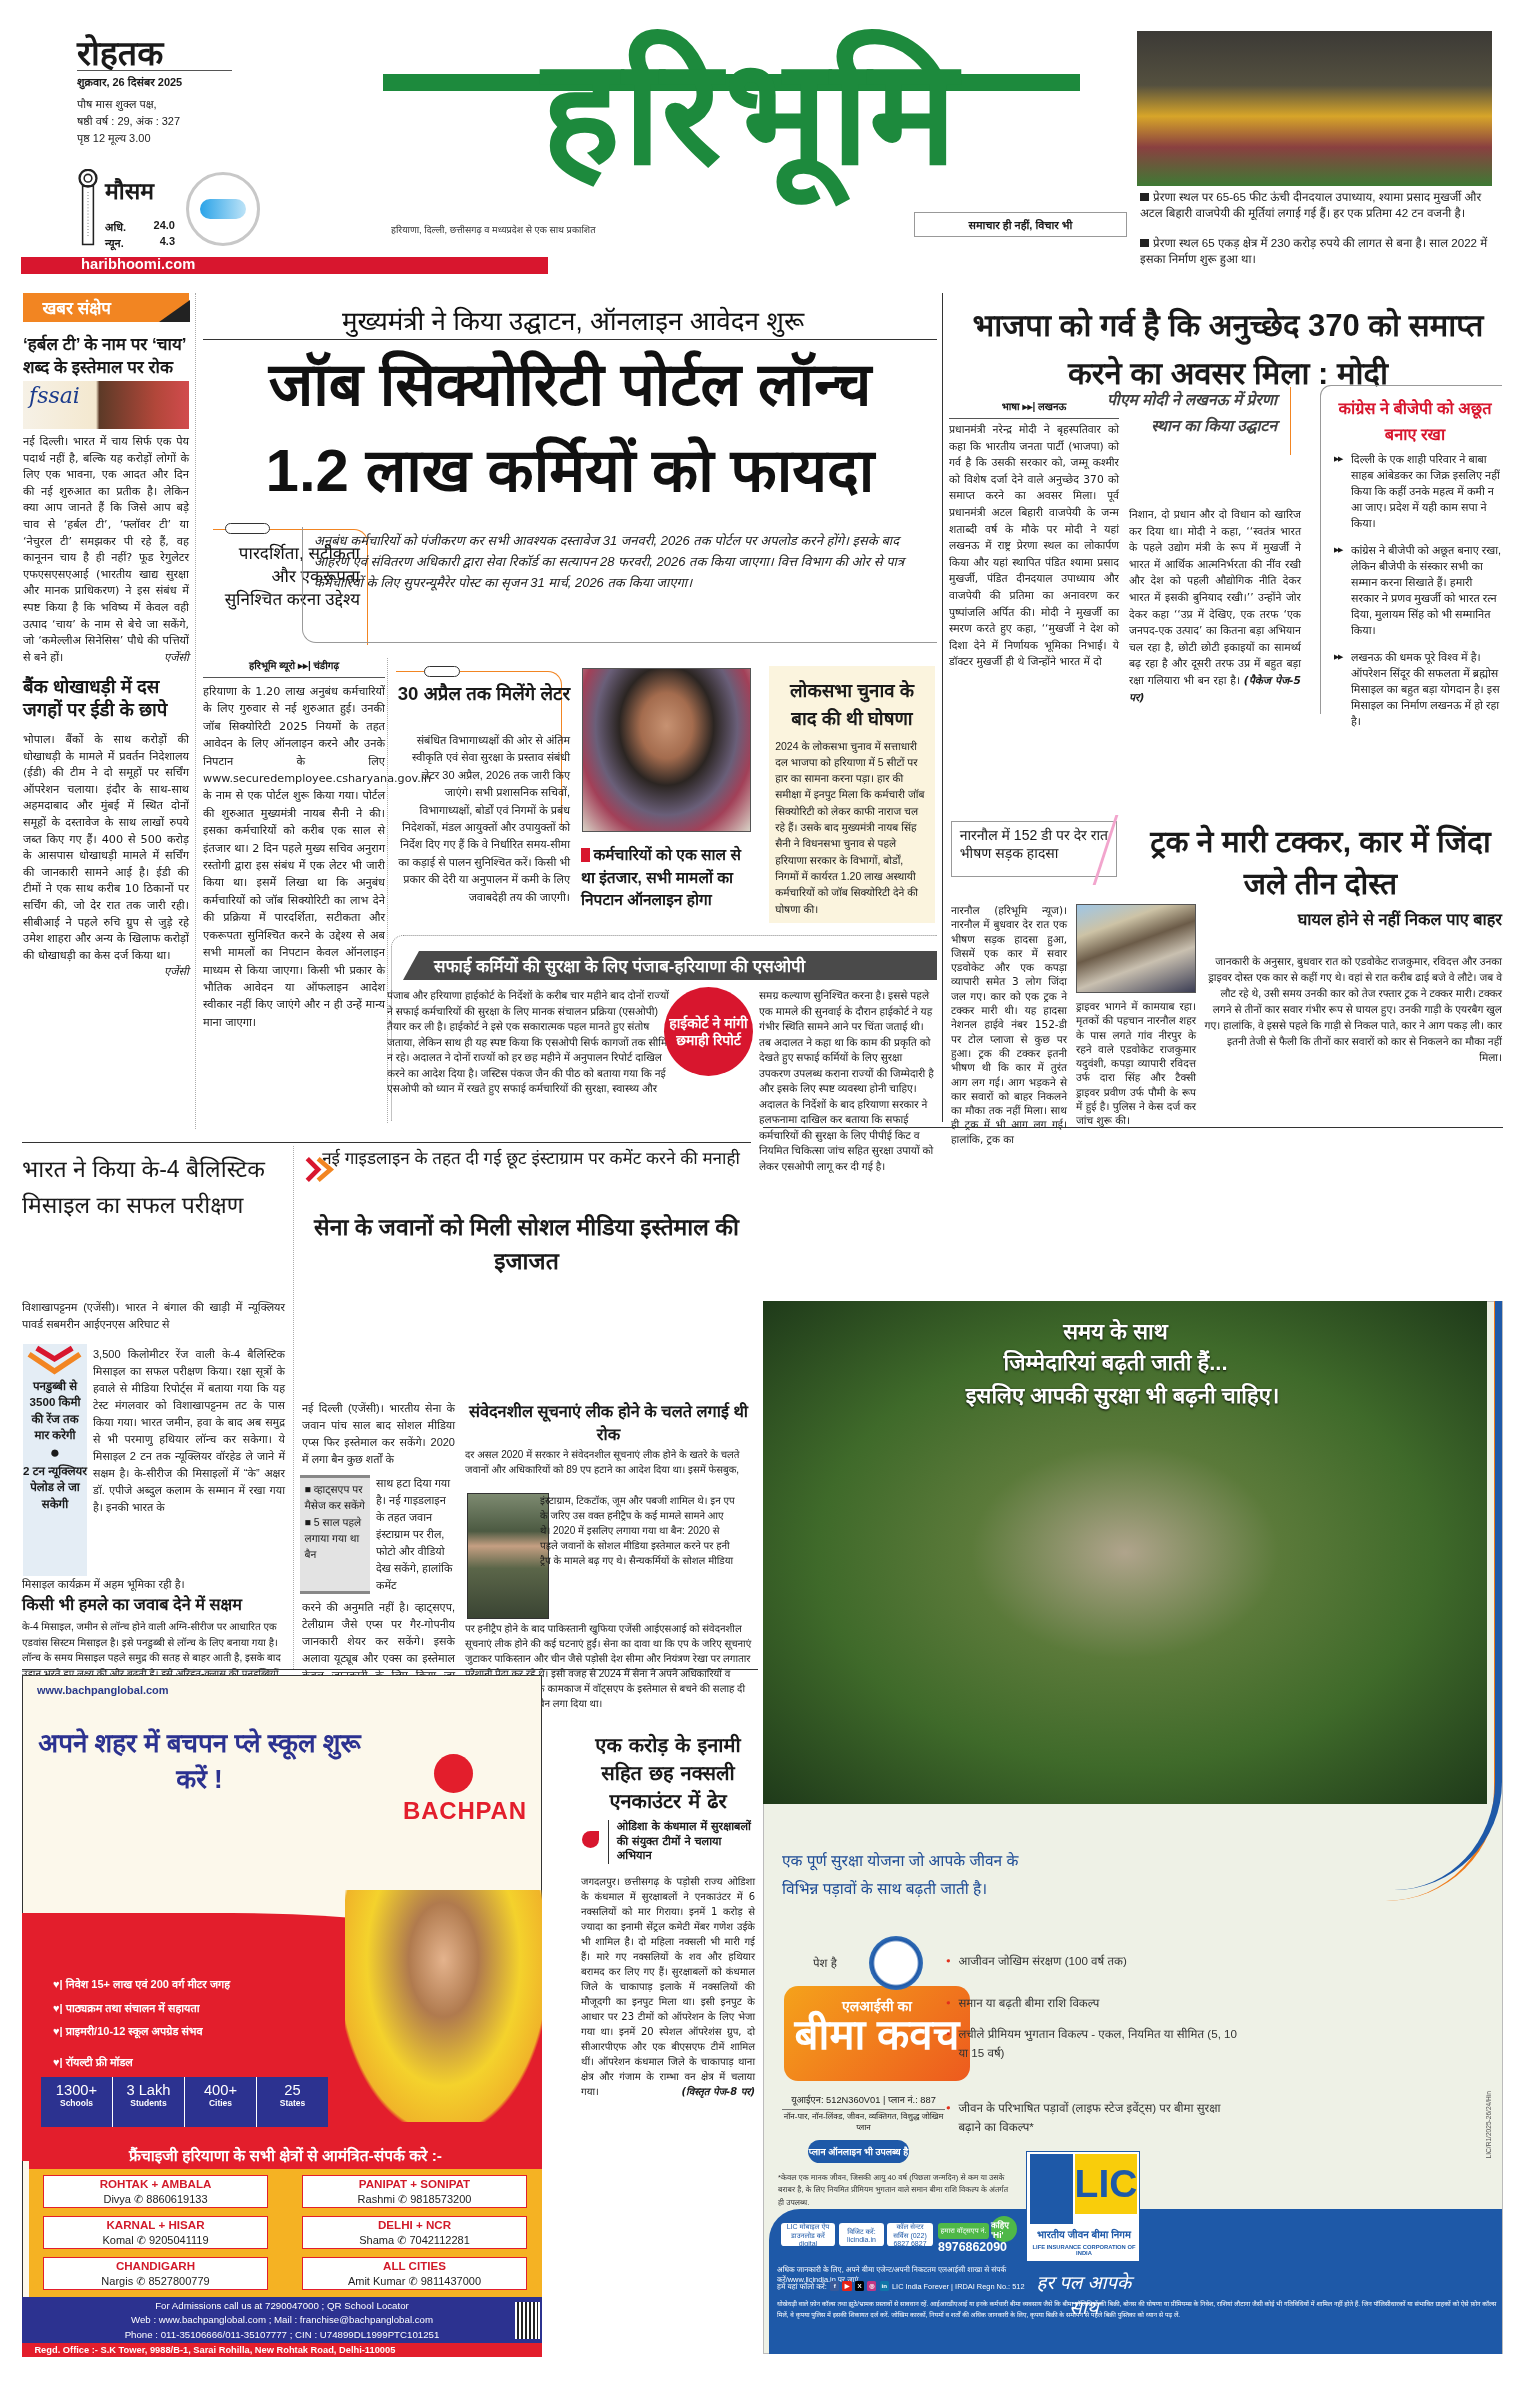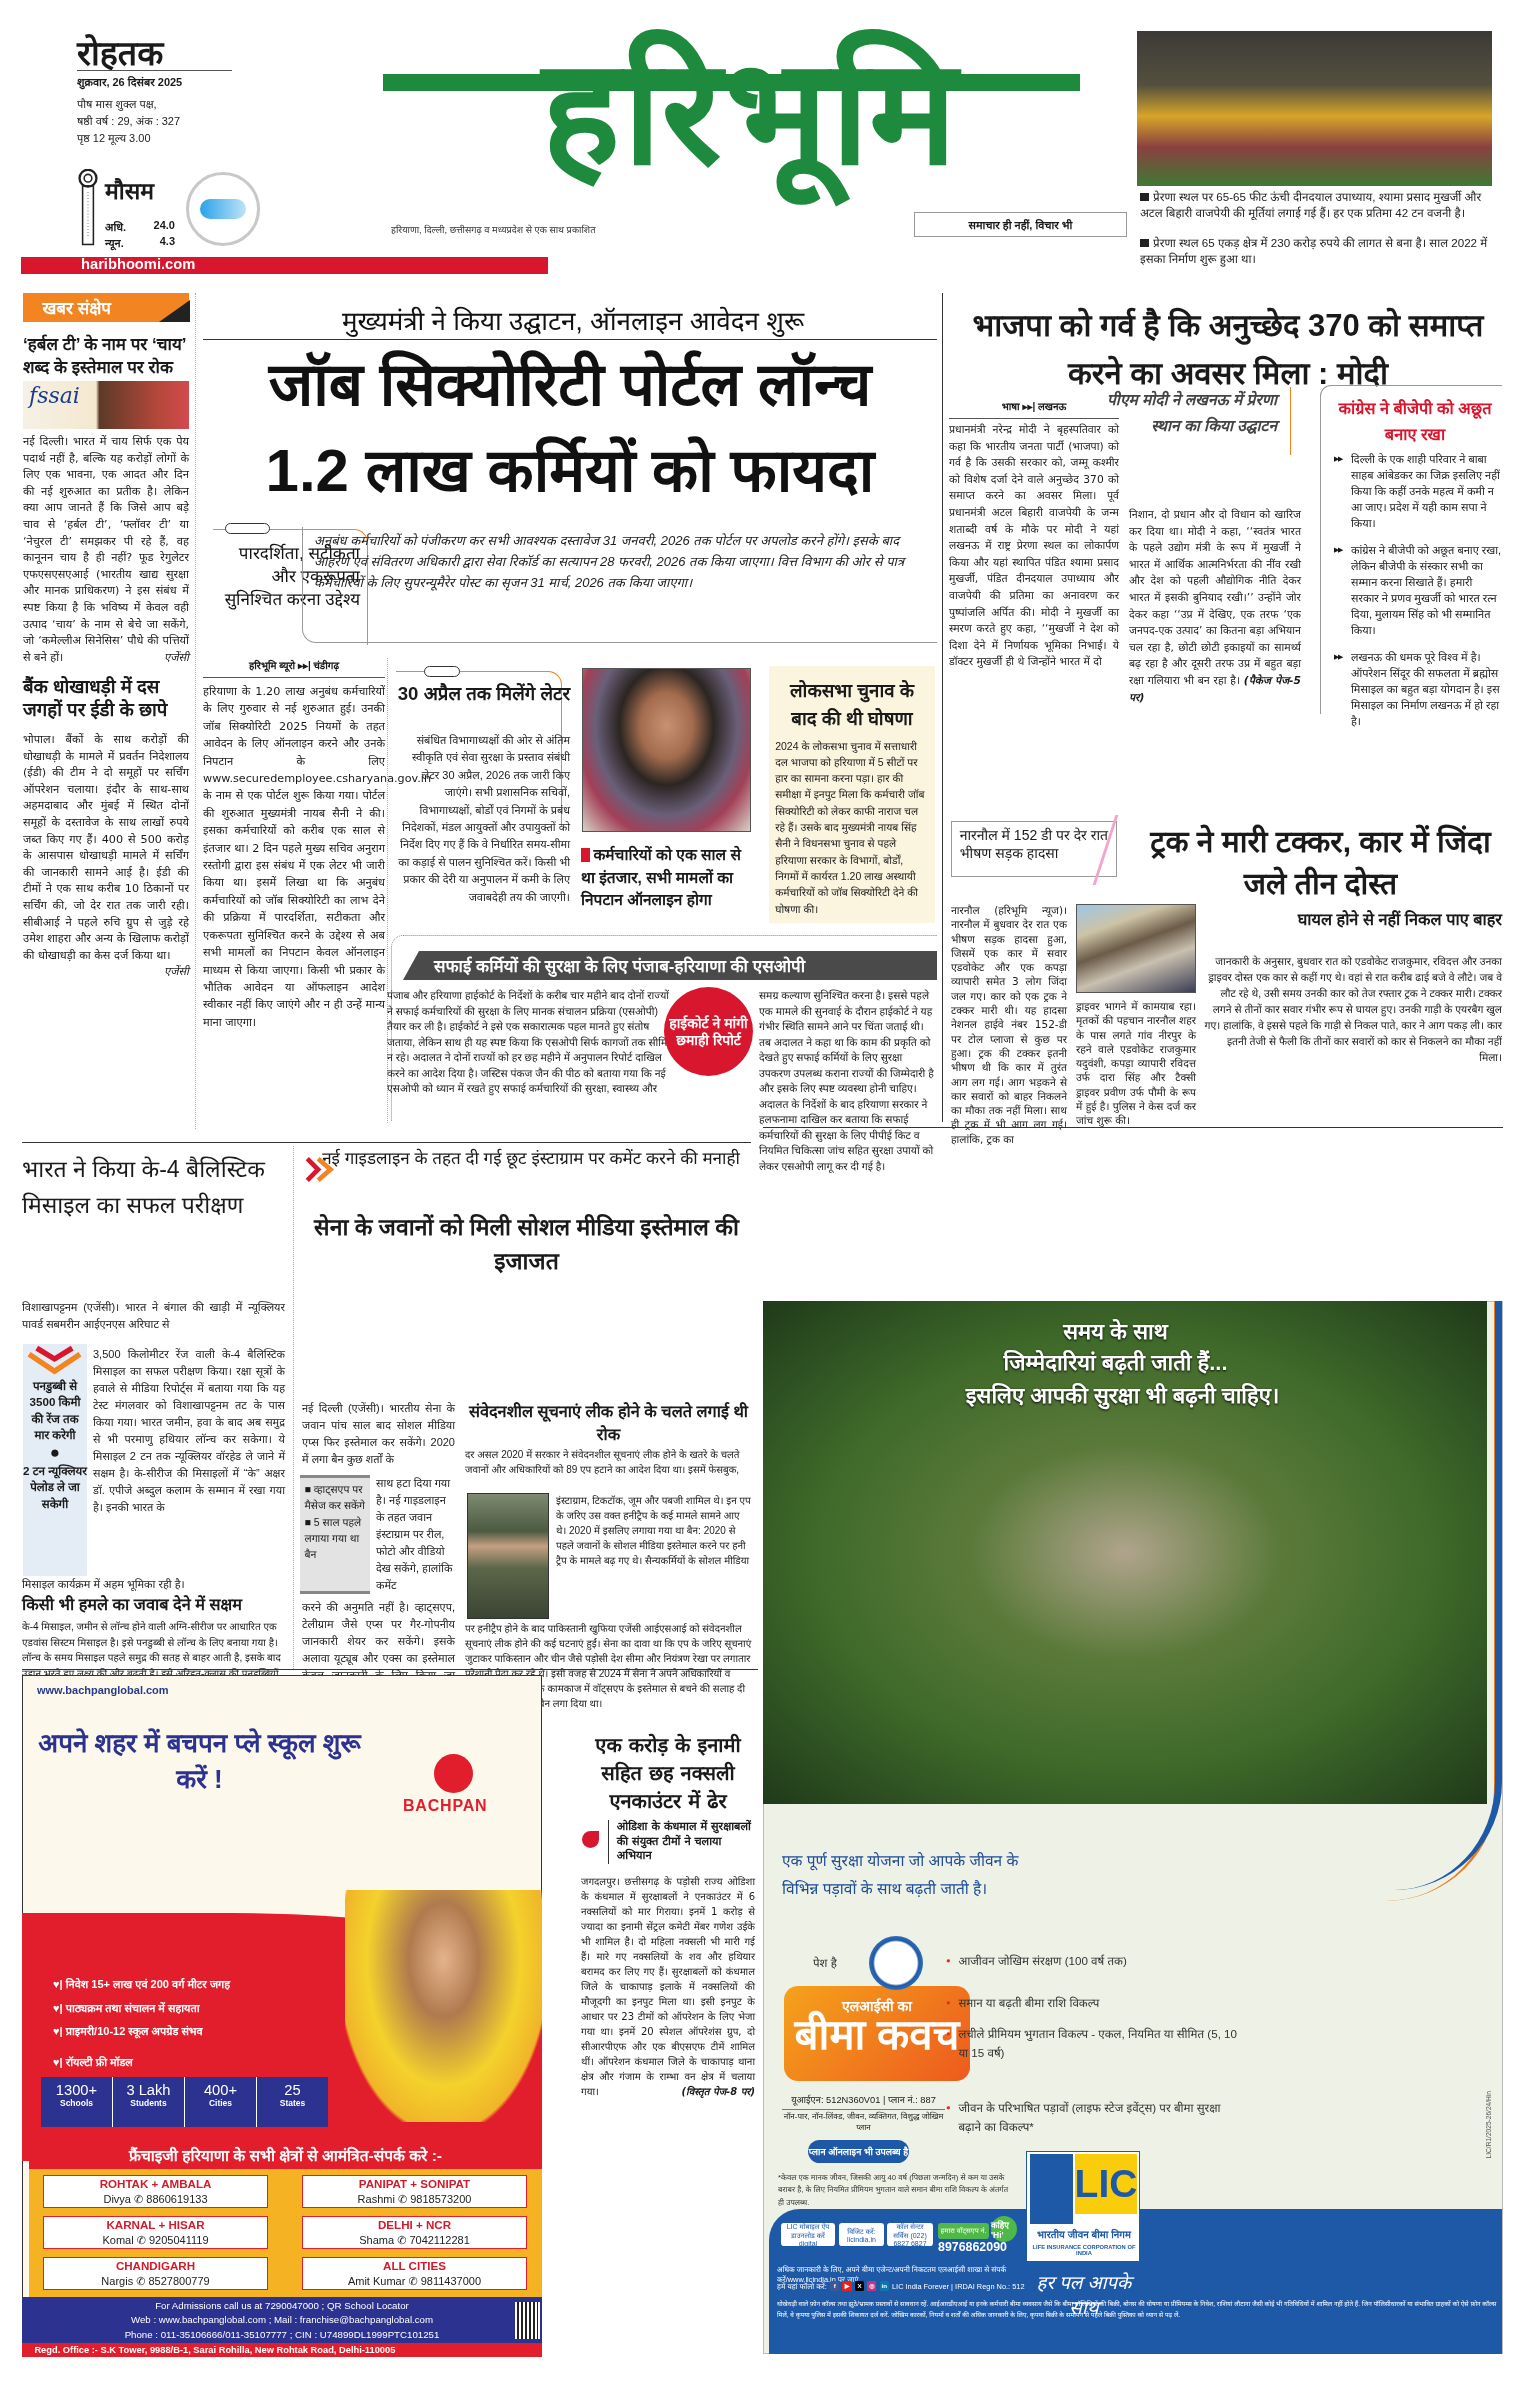--- a/index.html
+++ b/index.html
@@ -90,21 +90,21 @@
 #army-kicker{left:318px;top:1146px;width:426px;text-align:center;font-size:17px;line-height:25px;font-family:"Liberation Sans",sans-serif}
 #army-chev{left:304px;top:1154px;width:36px;height:31px}
 #army-h{left:302px;top:1210px;width:449px;text-align:center;font-size:23px;font-weight:700;line-height:34px;font-family:"Liberation Sans",sans-serif}
 #army-l{left:302px;top:1400px;width:153px;font-size:11px;line-height:17px;text-align:justify;font-family:"Liberation Sans",sans-serif}
 #army-box{left:300px;top:1475px;width:70px;height:119px;background:#e3e3e3;border-top:3.1px solid #888;border-bottom:3.1px solid #888;font-size:10.5px;line-height:16.3px;padding:3.1px 4.6px;font-family:"Liberation Sans",sans-serif}
 #army-box-wrap{left:376px;top:1475px;width:79px;font-size:11px;line-height:17px;font-family:"Liberation Sans",sans-serif}
 #army-box-tail{left:302px;top:1599px;width:153px;font-size:11px;line-height:17px;text-align:justify;font-family:"Liberation Sans",sans-serif}
 #army-r-h{left:465px;top:1400px;width:287px;text-align:center;font-size:16.3px;font-weight:700;line-height:23px;font-family:"Liberation Sans",sans-serif}
 #army-r-txt{left:465px;top:1447px;width:287px;font-size:10px;line-height:15px;font-family:"Liberation Sans",sans-serif}
 #army-photo{left:467px;top:1493px;width:82px;height:126px;background:linear-gradient(180deg,#7d8a70 0%,#4c5a42 30%,#c59f82 42%,#5b6649 60%,#3a4433 100%);border:0.8px solid #333}
-#army-r-wrap{left:556px;top:1493px;width:195px;font-size:10px;line-height:15px;font-family:"Liberation Sans",sans-serif}
+#army-r-wrap{left:540px;top:1493px;width:195px;font-size:10px;line-height:15px;font-family:"Liberation Sans",sans-serif}
 #army-r-tail{left:465px;top:1621px;width:287px;font-size:10px;line-height:15px;font-family:"Liberation Sans",sans-serif}
 
 
 #lic-ad{left:763px;top:1301px;width:740px;height:1053px;background:#eef1e6;overflow:hidden;border:0.8px solid #bbb}
 #lic-photo{left:763px;top:1301px;width:724px;height:503px;background:radial-gradient(ellipse at 50% 50%,#b0a48c 0%,#5b7a3a 30%,#3f6a2a 60%,#1f3a1a 100%);border-radius:0 0 0 0}
 #lic-arc{left:1394px;top:1301px;width:108px;height:589px;border-right:7.7px solid #1e59a8;border-radius:0 0 108px 0}
 #lic-arc2{left:1386px;top:1301px;width:112px;height:600px;border-right:4.6px solid #f07b1a;border-radius:0 0 116px 0}
 #lic-h1{left:883px;top:1316px;width:465px;text-align:center;font-size:22px;font-weight:700;color:#fff;line-height:31px;font-family:"Liberation Sans",sans-serif;text-shadow:0 0.8px 2.3px #000}
 #lic-h2{left:774px;top:1347px;width:697px;text-align:center;font-size:22px;font-weight:700;color:#fff;line-height:31px;font-family:"Liberation Sans",sans-serif;text-shadow:0 0.8px 2.3px #000}
 #lic-tagline{left:782px;top:1847px;width:263px;font-size:15.5px;line-height:28px;color:#1e4c96;font-family:"Liberation Sans",sans-serif}
@@ -134,21 +134,21 @@
 #lic-info{left:777px;top:2264px;width:244px;font-size:7.4px;color:#fff;font-family:"Liberation Sans",sans-serif}
 #lic-follow{left:777px;top:2281px;width:248px;font-size:7.4px;color:#fff;font-family:"Liberation Sans",sans-serif;display:flex;align-items:center;gap:3.1px}
 .soc{display:inline-block;width:9.3px;height:9.3px;border-radius:1.5px;color:#fff;font-size:6.2px;text-align:center;line-height:9.3px;font-weight:700}
 #lic-fine{left:777px;top:2298px;width:720px;font-size:6.4px;line-height:11px;color:#fff;font-family:"Liberation Sans",sans-serif}
 
 
 #bp-ad{left:22px;top:1675px;width:520px;height:681px;border:0.8px solid #333;background:#fcf8eb;overflow:hidden}
 #bp-red{left:22px;top:1913px;width:520px;height:248px;background:#e31e2c;border-top-right-radius:310px 62px}
 #bp-url{left:37px;top:1684px;font-size:11px;font-weight:700;color:#2a3a8a;font-family:"Liberation Sans",sans-serif}
 #bp-h{left:37px;top:1725px;width:325px;text-align:center;font-size:26px;font-weight:700;line-height:36px;color:#2c3290;font-family:"Liberation Sans",sans-serif}
-#bp-brand{left:403px;top:1797px;font-size:16px;font-weight:700;color:#e31e2c;font-family:"Liberation Sans",sans-serif;letter-spacing:0.8px}
+#bp-brand{left:403px;top:1797px;font-size:24px;font-weight:700;color:#e31e2c;font-family:"Liberation Sans",sans-serif;letter-spacing:0.8px}
 #bp-logo{left:434px;top:1754px;width:39px;height:39px;border-radius:50% 50% 50% 50%;background:#e31e2c}
 .bp-li{left:53px;font-size:11px;font-weight:700;color:#fff;font-family:"Liberation Sans",sans-serif;position:absolute}
 .bp-li::before{content:"\2665 | ";color:#fff}
 #bp-stats{left:41px;top:2077px;width:287px;height:50px;background:#2c3290;display:flex}
 .bp-stat{flex:1;border-right:0.8px solid #fff;color:#fff;text-align:center;font-family:"Liberation Sans",sans-serif;padding-top:4.6px}
 .bp-stat:last-child{border-right:none}
 .bp-stat .n{font-size:14.7px;font-weight:400}
 .bp-stat .l{font-size:8.5px;font-weight:700}
 #bp-people{left:345px;top:1890px;width:197px;height:232px;background:radial-gradient(ellipse at 50% 30%,#e4b38d 0%,#b07a4e 25%,#f4d22c 55%,#f0b429 75%,transparent 77%)}
 #bp-franchise-bar{left:29px;top:2141px;width:513px;height:28px;background:#e31e2c;color:#fff;font-size:15.5px;font-weight:700;display:flex;align-items:center;justify-content:center;font-family:"Liberation Sans",sans-serif}

